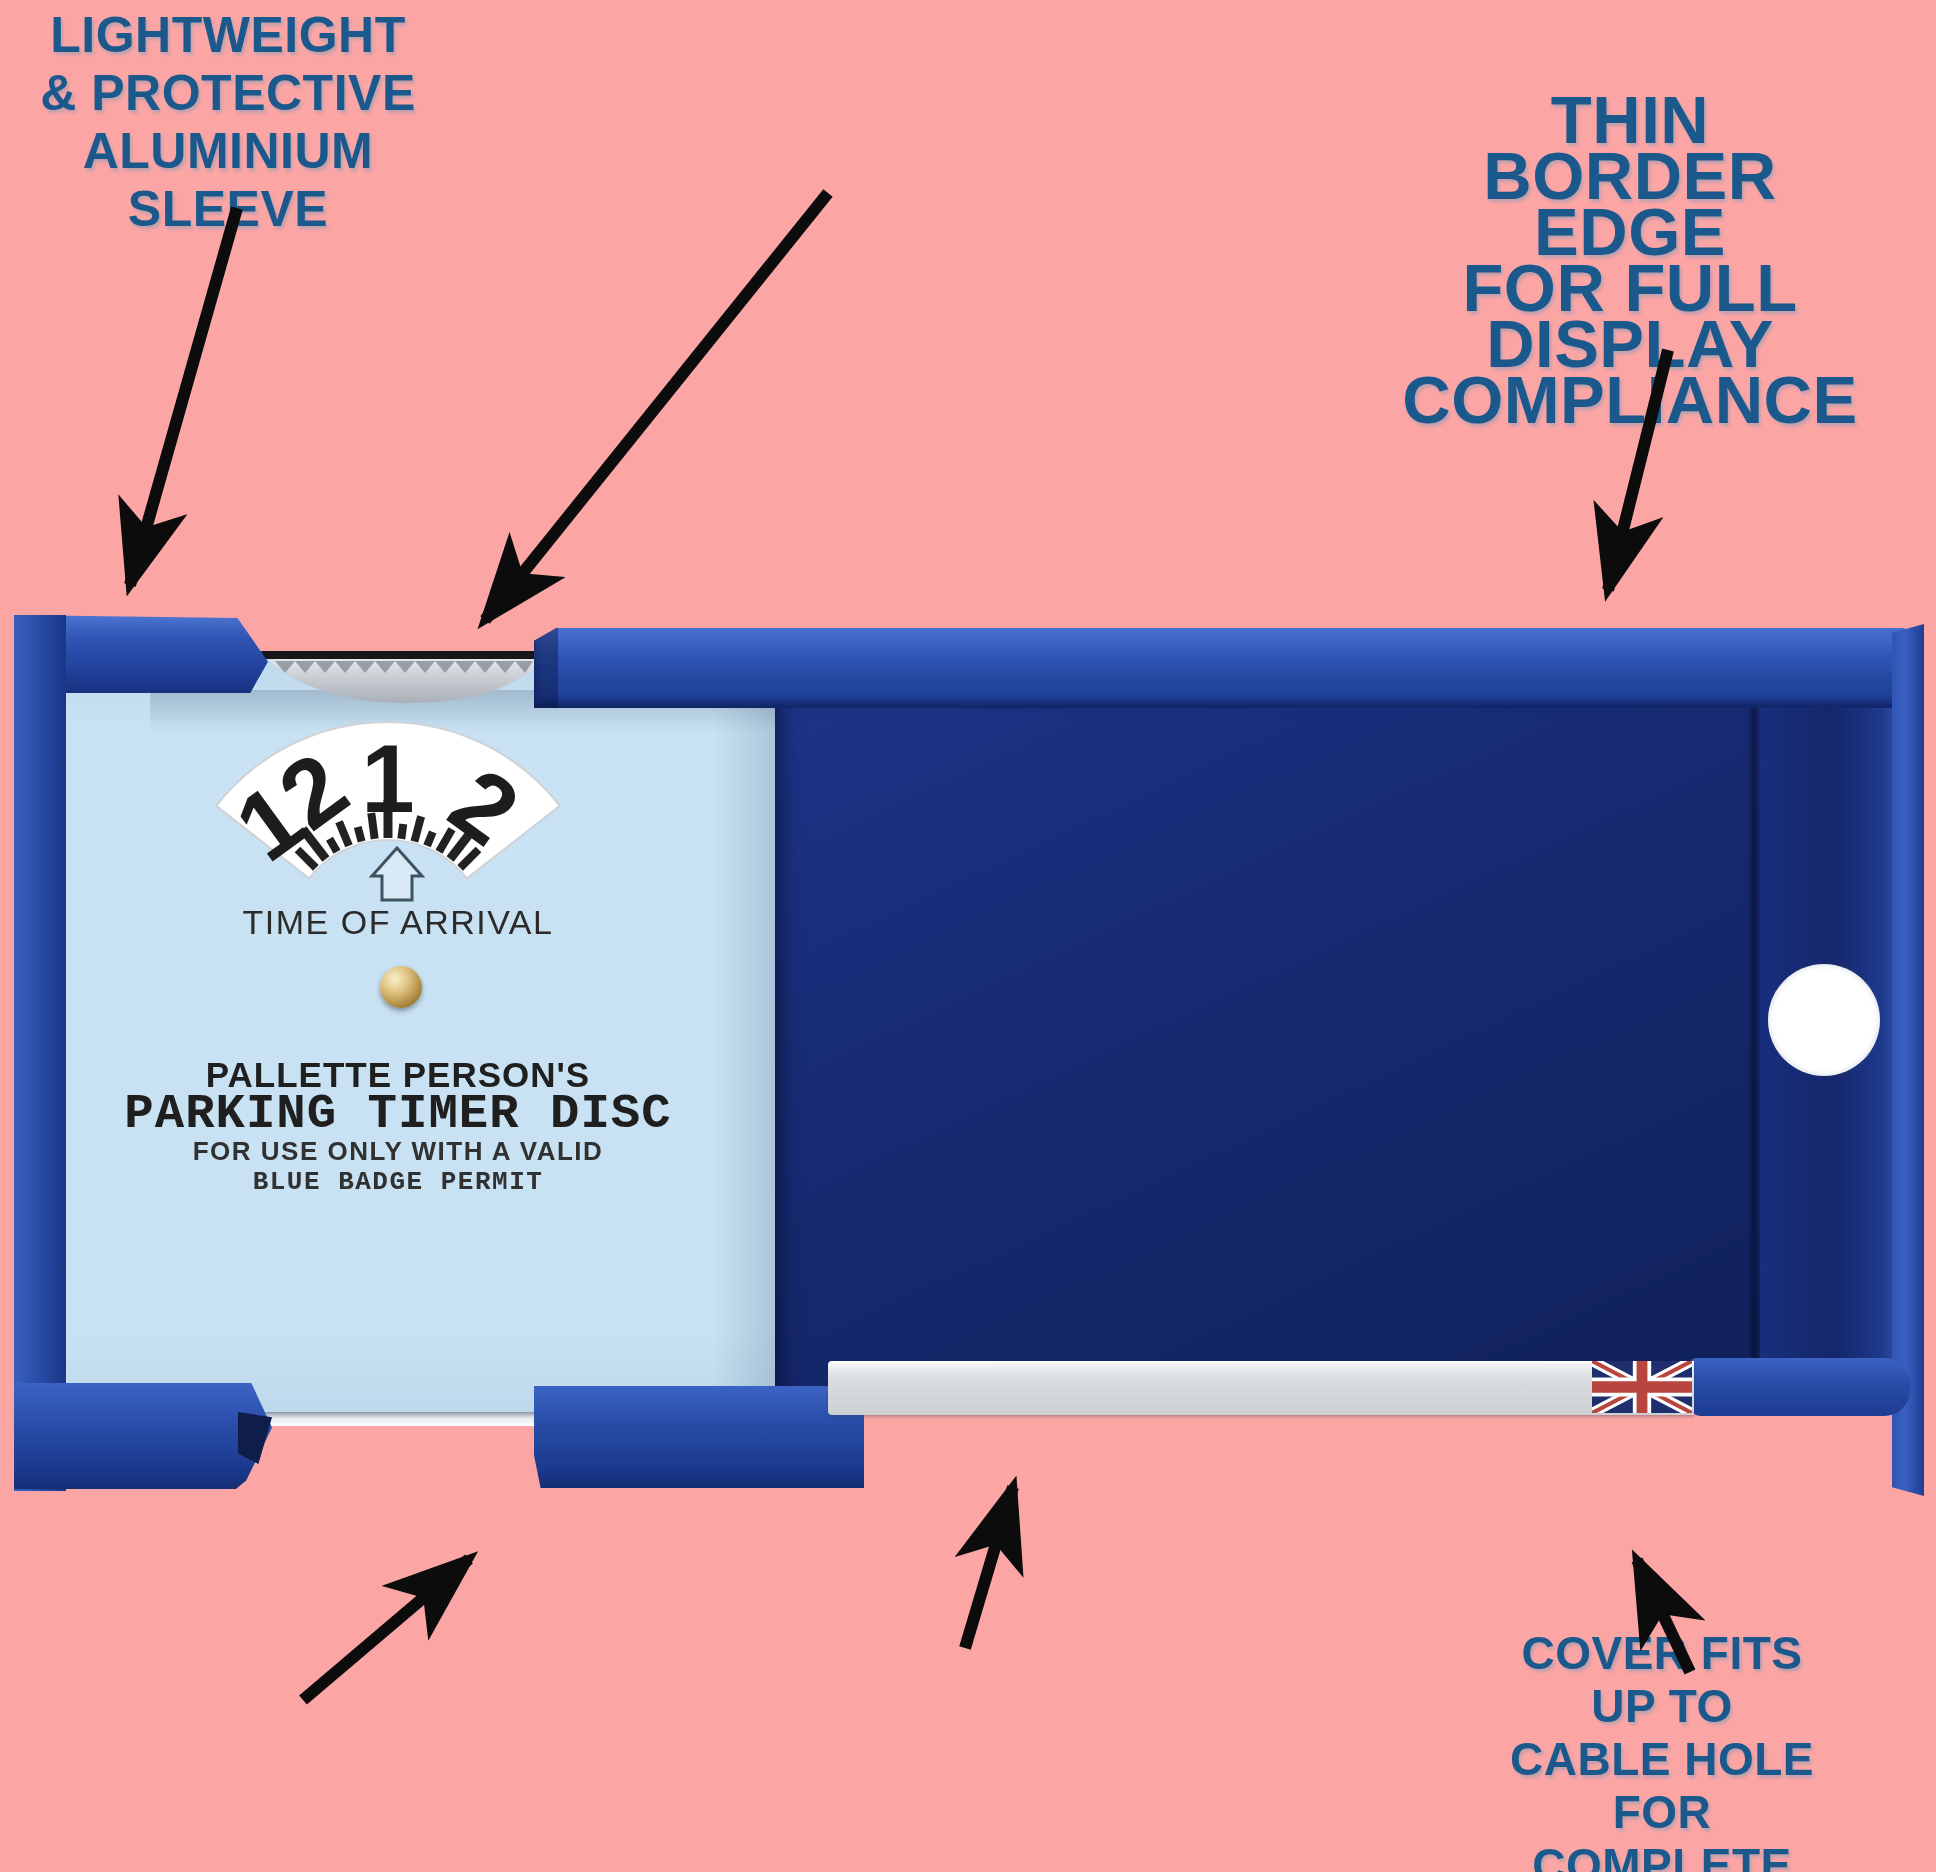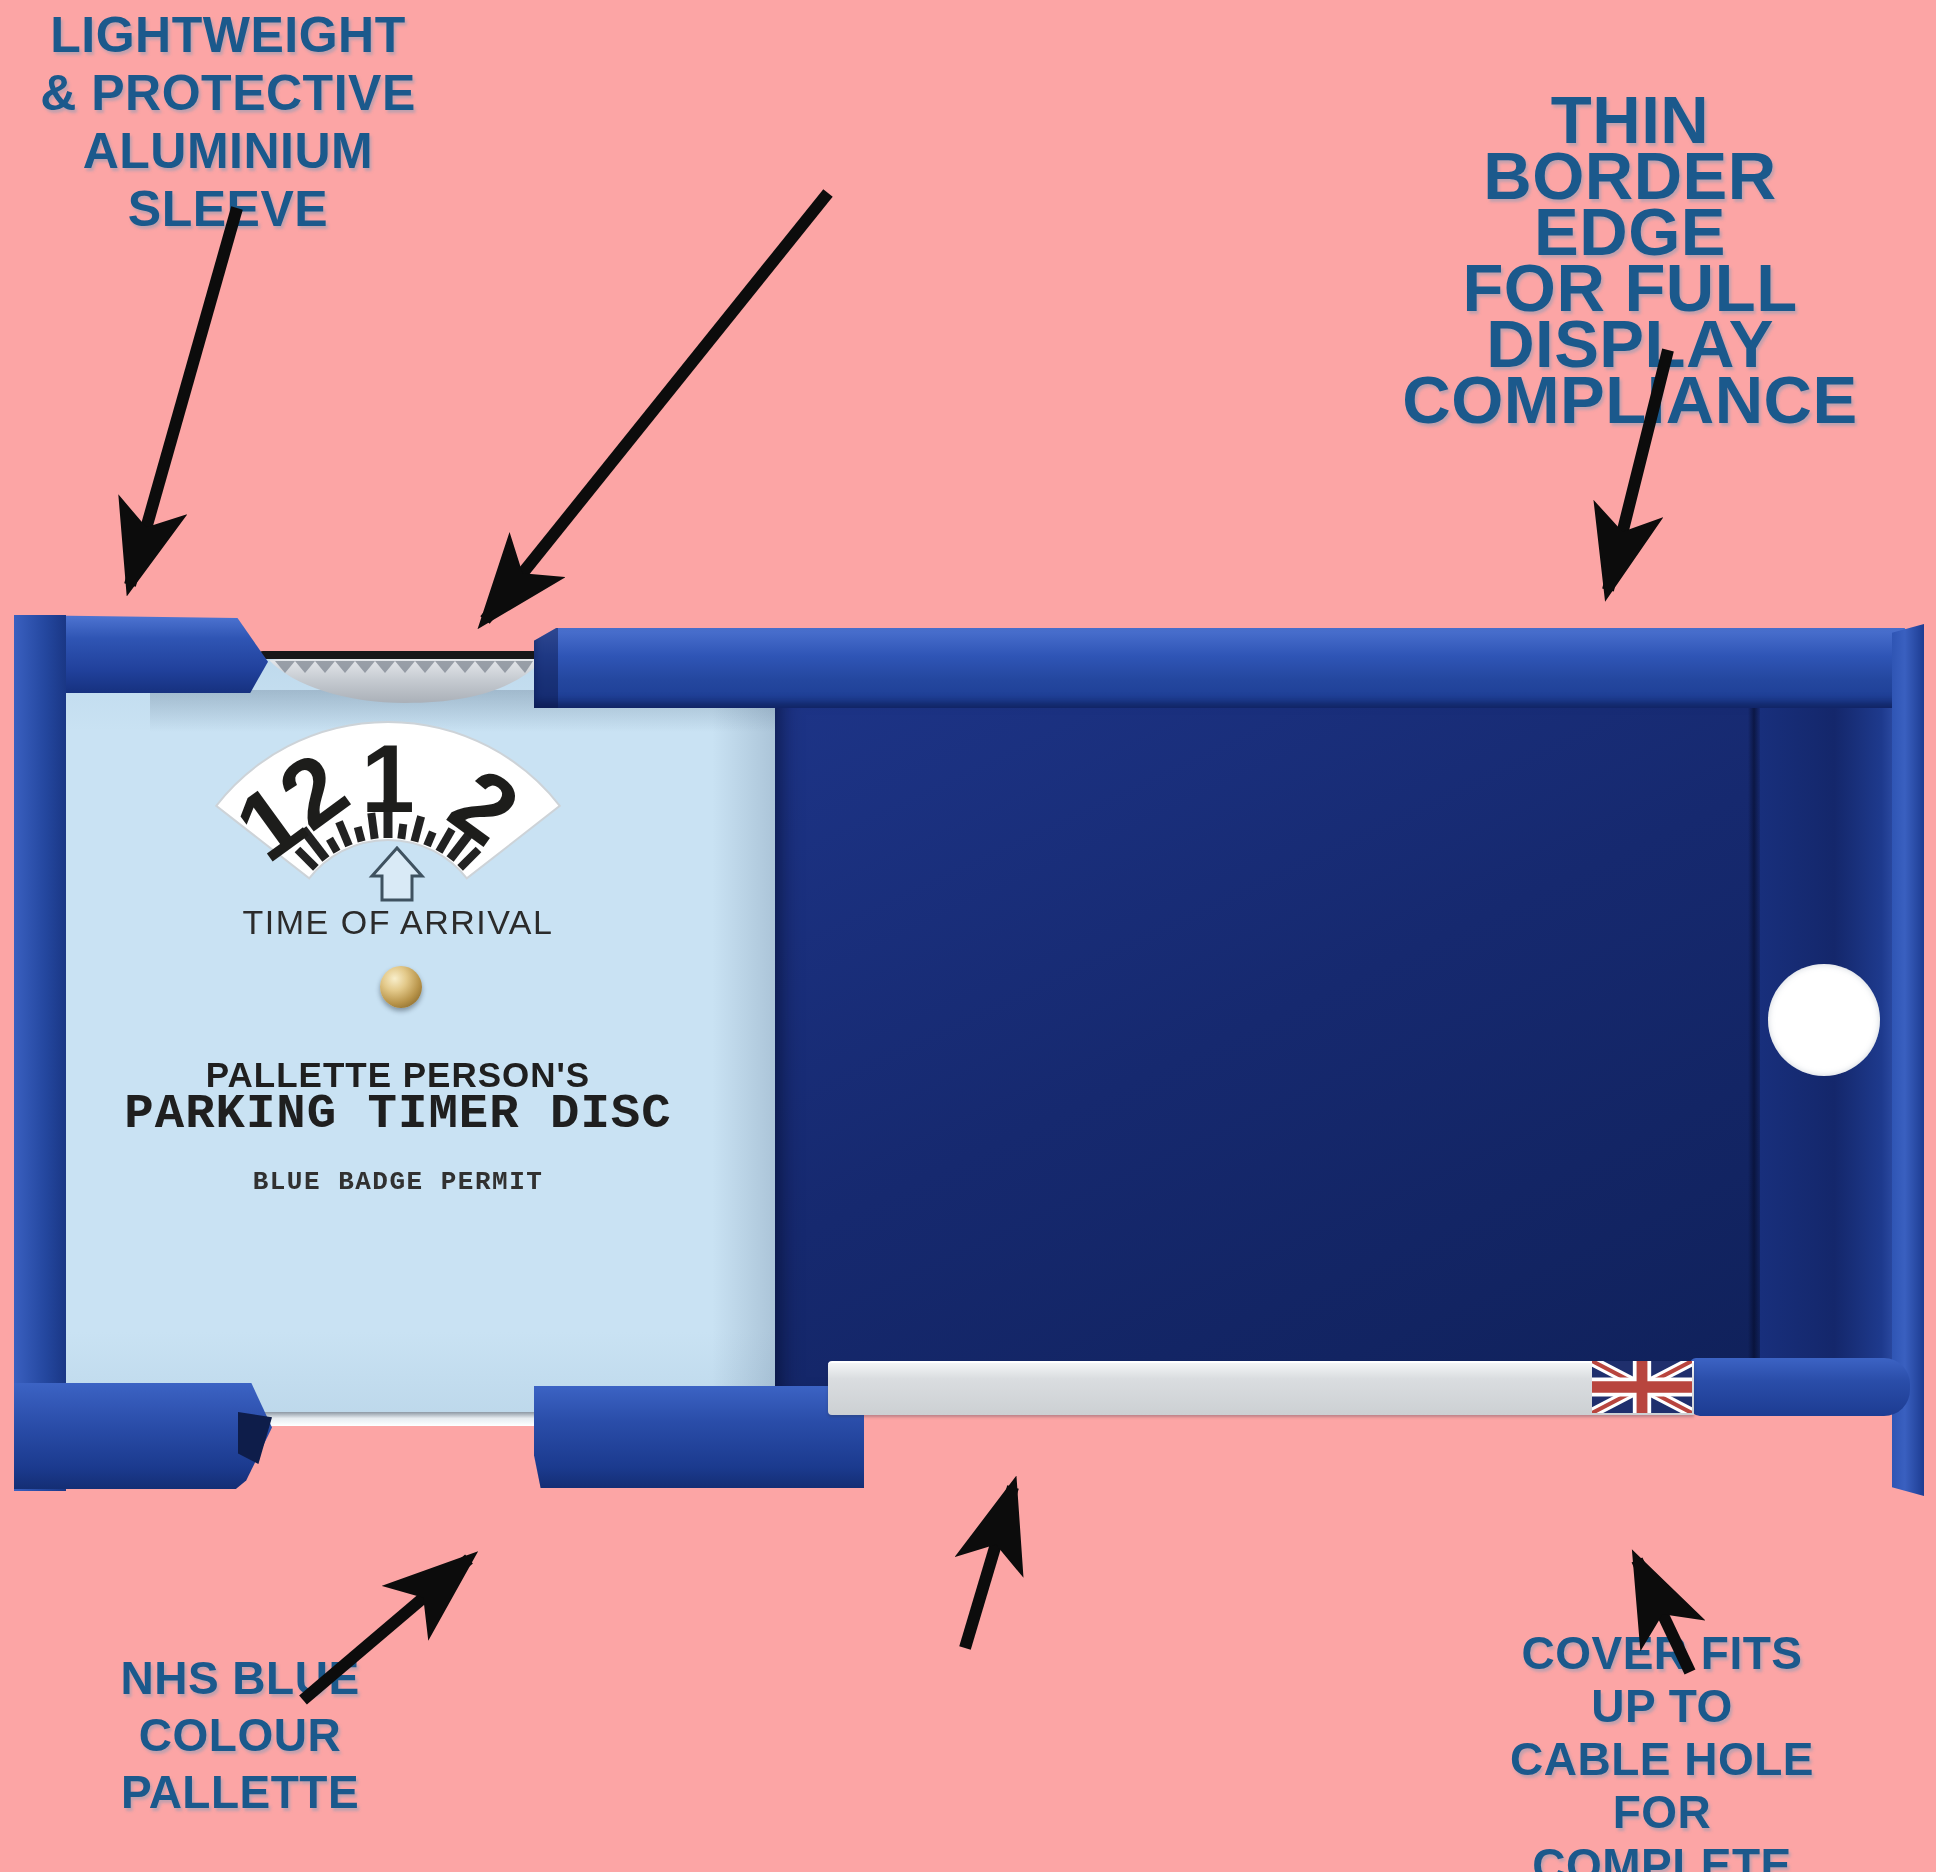--- a/index.html
+++ b/index.html
@@ -147,23 +147,20 @@
 
 <div class="stage">
 
   <div class="label lbl-tl">LIGHTWEIGHT
 &amp; PROTECTIVE
 ALUMINIUM
 SLEEVE</div>
   <div class="label lbl-tr">THIN BORDER EDGE
 FOR FULL DISPLAY
 COMPLIANCE</div>
-  <div class="label lbl-bl">NHS BLUE
-COLOUR
-PALLETTE</div>
   <div class="label lbl-br">COVER FITS UP TO
 CABLE HOLE FOR
 COMPLETE
 PROTECTION</div>
 
   <div class="abs card-face"></div>
   <div class="abs card-shadow-top"></div>
 
   <svg class="abs wheel" viewBox="0 0 300 78">
     <defs>
@@ -203,20 +200,21 @@
       <text x="335" y="140" transform="rotate(36 335 106)">2</text>
     </g>
     <path d="M247,148 L272,176 L262,176 L262,200 L232,200 L232,176 L222,176 Z" fill="#d9eaf6" stroke="#3f5260" stroke-width="3"></path>
   </svg>
 
   <div class="abs time-of-arrival card-txt-x">TIME OF ARRIVAL</div>
   <div class="abs rivet"></div>
 
   <div class="abs card-txt txt-disabled">PALLETTE PERSON'S</div>
   <div class="abs card-txt txt-parking">PARKING TIMER DISC</div>
+  <div class="abs card-txt txt-foruse">FOR USE ONLY WITH A VALID</div>
   <div class="abs card-txt txt-badge">BLUE BADGE PERMIT</div>
 
   <div class="abs card-bottom-edge"></div>
 
   <div class="abs sleeve-face"></div>
   <div class="abs fold-line"></div>
   <div class="abs flange"></div>
   <div class="abs cable-hole"></div>
   <div class="abs sleeve-top"></div>
   <div class="abs sleeve-right"></div>

